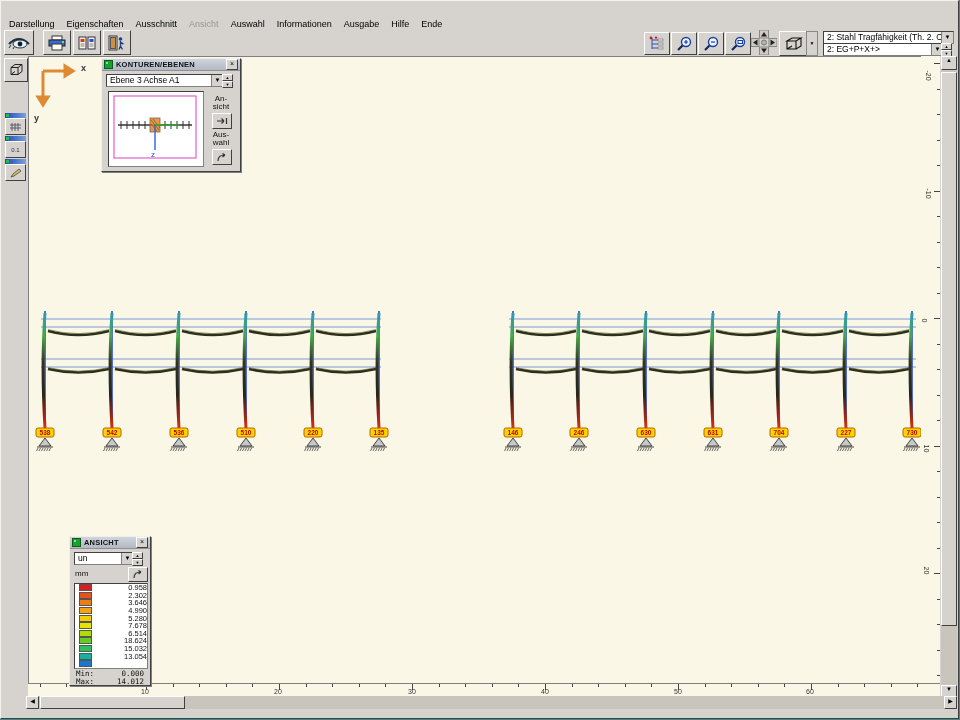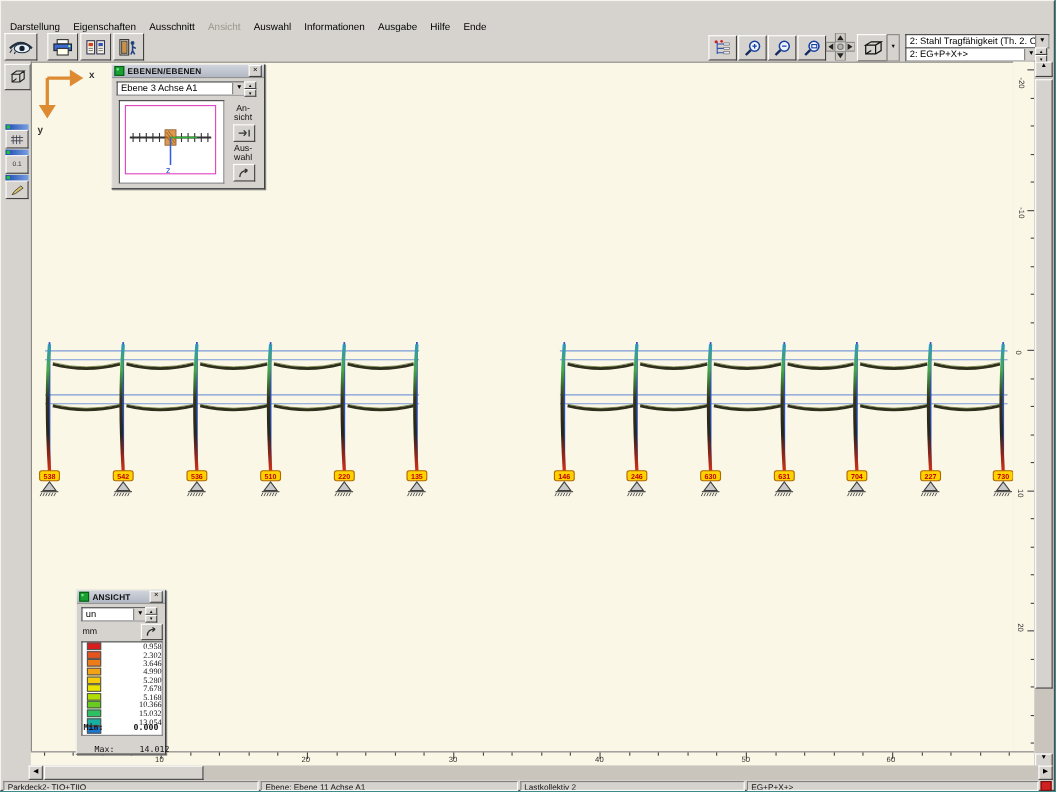--- a/index.html
+++ b/index.html
@@ -52,21 +52,21 @@
   .ptitle .pgreen{width:7px;height:7px;background:#18a030;border:1px solid #0a5a18;margin-right:3px;position:relative;}
   .ptitle .pgreen:after{content:"";position:absolute;left:1px;top:1px;width:2px;height:2px;background:#80e890;}
   .ptitle .ptext{font-size:7.5px;font-weight:bold;color:#111;letter-spacing:.2px;white-space:nowrap;}
   .ptitle .pclose{margin-left:auto;width:10px;height:9px;background:#d6d3ce;border-top:1px solid #fff;border-left:1px solid #fff;border-right:1px solid #404040;border-bottom:1px solid #404040;font-size:7px;line-height:8px;text-align:center;}
   .smallbtn{position:absolute;background:#d6d3ce;border-top:1px solid #fff;border-left:1px solid #fff;border-right:1px solid #404040;border-bottom:1px solid #404040;display:flex;align-items:center;justify-content:center;font-size:9px;}
   .plabel{position:absolute;font-size:8px;color:#111;line-height:8px;text-align:center;white-space:pre-line;}
   
   .legendbox{position:absolute;background:#fff;border:1px solid #808080;border-top-color:#404040;border-left-color:#404040;}
   .legrow{display:flex;align-items:center;height:7.6px;}
   .legsw{width:13px;height:7px;margin-left:4px;border:1px solid #555;box-sizing:border-box;}
-  .legval{font-family:Liberation Serif, serif;font-size:7.5px;color:#111;margin-left:12px;width:44px;text-align:right;}
+  .legval{font-family:Liberation Sans, sans-serif;font-size:7.5px;color:#111;margin-left:12px;width:44px;text-align:right;}
   .minmax{position:absolute;font-family:"DejaVu Sans Mono",monospace;font-size:7.5px;color:#111;display:flex;justify-content:space-between;}
   
   .statusbar{left:2px;top:709px;width:953px;height:10px;display:flex;gap:2px;}
   .sfield{height:9px;background:#d6d3ce;border:1px solid;border-color:#808080 #fff #fff #808080;font-size:7.5px;line-height:9px;padding-left:3px;color:#111;white-space:nowrap;overflow:hidden;box-sizing:border-box;}
   .sicon{width:10px;height:9px;background:#d02020;border:1px solid #701010;box-sizing:border-box;}
   svg{display:block;}
   .axes-label{position:absolute;font-size:9px;font-weight:bold;color:#333;}
 </style>
 </head>
 <body>
@@ -578,21 +578,21 @@
   <div class="abs sb-btn" style="left:940px;top:684px;width:16px;height:14px;">▼</div>
 
   <div class="abs sb-btn" style="left:25px;top:695px;width:13px;height:13px;">◀</div>
   <div class="abs sb-track-h"></div>
   <div class="abs sb-thumb-h"></div>
   <div class="abs sb-btn" style="left:943px;top:695px;width:13px;height:13px;">▶</div>
 
   <div class="panel" style="left:100px;top:57px;width:138px;height:112px;">
     <div class="ptitle">
       <div class="pgreen"></div>
-      <div class="ptext">EBENEN/EBENEN</div>
+      <div class="ptext">KONTUREN/EBENEN</div>
       <div class="pclose">×</div>
     </div>
     <div class="combo" style="left:4px;top:15px;width:113px;">
       <span>Ebene 3 Achse A1</span>
       <span class="arrow">▼</span>
     </div>
     <div class="spin" style="left:120px;top:15px;">
         <div>▲</div>
         <div>▼</div>
       </div>
@@ -676,50 +676,43 @@
         <div class="legrow">
           <div class="legsw" style="background: rgb(244, 204, 12);"></div>
           <div class="legval">5.280</div>
         </div>
         <div class="legrow">
           <div class="legsw" style="background: rgb(232, 228, 0);"></div>
           <div class="legval">7.678</div>
         </div>
         <div class="legrow">
           <div class="legsw" style="background: rgb(176, 220, 0);"></div>
-          <div class="legval">5.168</div>
+          <div class="legval">6.514</div>
         </div>
         <div class="legrow">
           <div class="legsw" style="background: rgb(104, 204, 32);"></div>
-          <div class="legval">10.366</div>
+          <div class="legval">18.624</div>
         </div>
         <div class="legrow">
           <div class="legsw" style="background: rgb(44, 192, 96);"></div>
           <div class="legval">15.032</div>
         </div>
         <div class="legrow">
           <div class="legsw" style="background: rgb(24, 176, 160);"></div>
           <div class="legval">13.054</div>
         </div>
         <div class="legrow">
           <div class="legsw" style="background: rgb(24, 120, 208);"></div>
           <div class="legval"></div>
         </div>
       </div>
-    <div class="minmax" style="left:6px;top:120px;width:68px;font-weight:bold;">
+    <div class="minmax" style="left:6px;top:132px;width:68px;">
       <span>Min:</span>
       <span>0.000</span>
     </div>
-    <div class="minmax" style="left:16px;top:140px;width:68px;">
+    <div class="minmax" style="left:6px;top:140px;width:68px;">
       <span>Max:</span>
       <span>14.012</span>
     </div>
   </div>
 
-  <div class="abs statusbar" id="statusbar">
-      <div class="sfield" style="width: 233px;">Parkdeck2- TIO+TIIO</div>
-      <div class="sfield" style="width: 234px;">Ebene: Ebene 11 Achse A1</div>
-      <div class="sfield" style="width: 205px;">Lastkollektiv 2</div>
-      <div class="sfield" style="width: 266px;">EG+P+X+&gt;</div>
-      <div class="sicon"></div>
-    </div>
 
 </div>
 
 </body></html>

